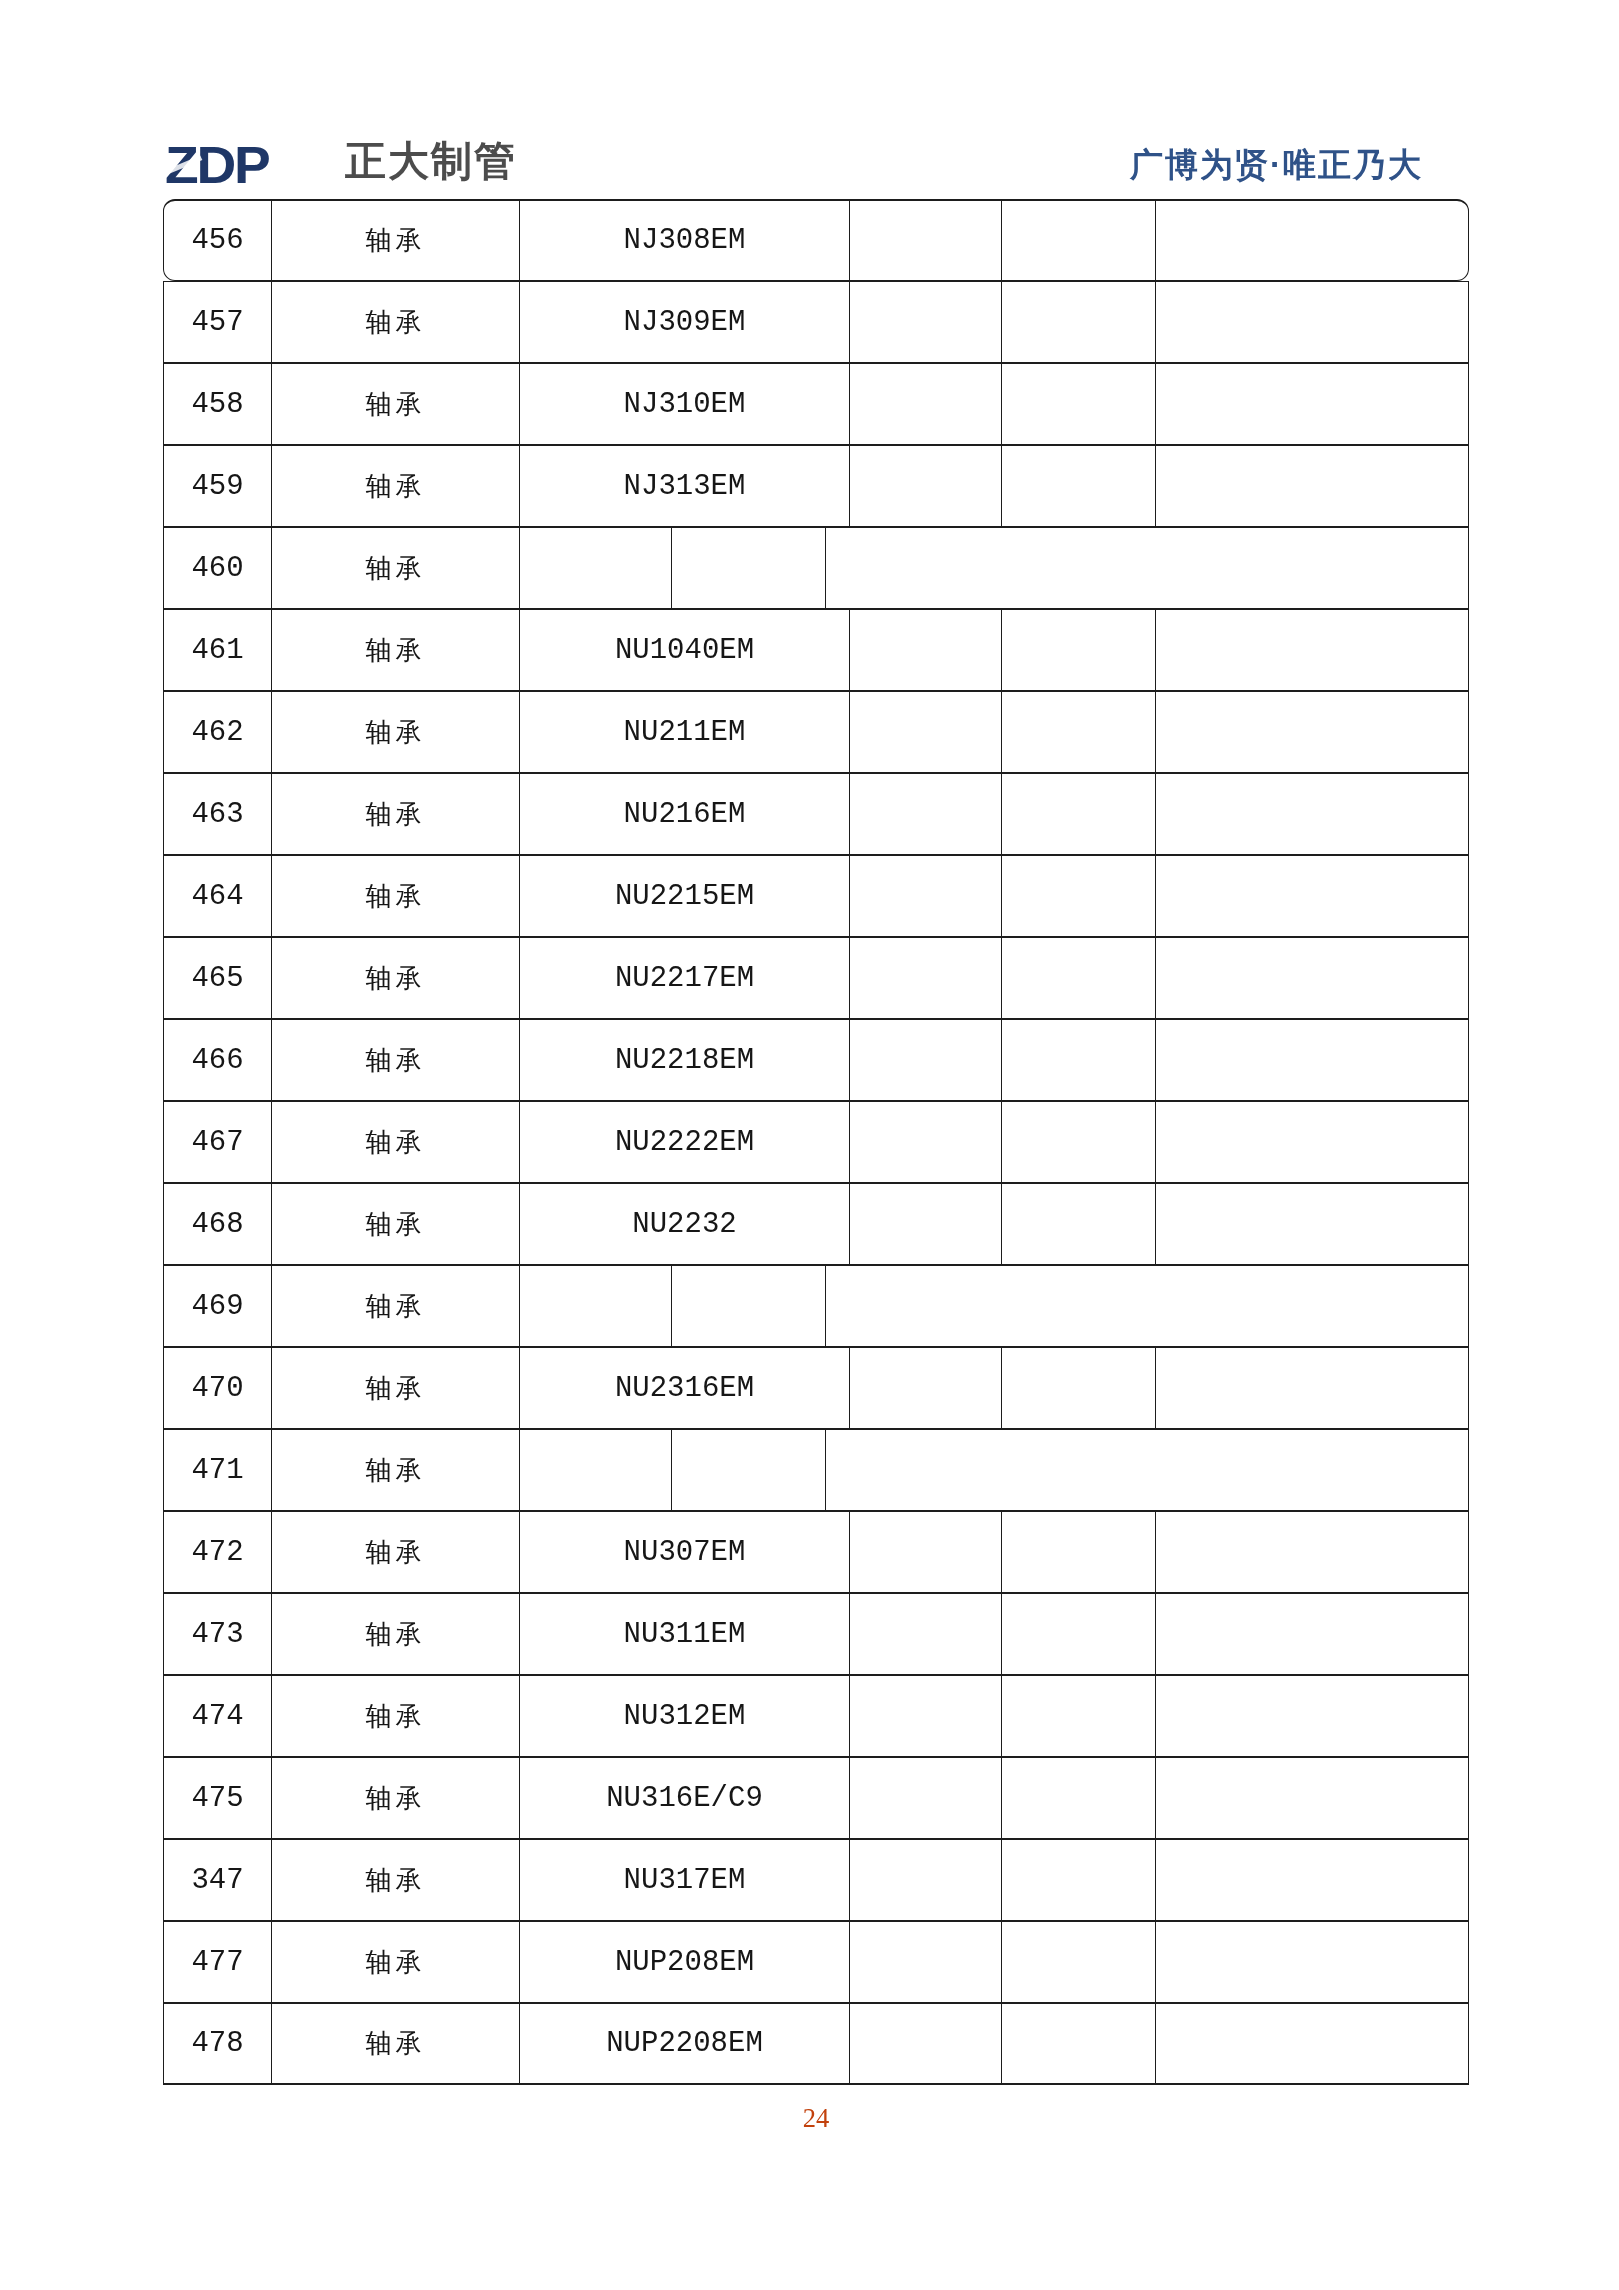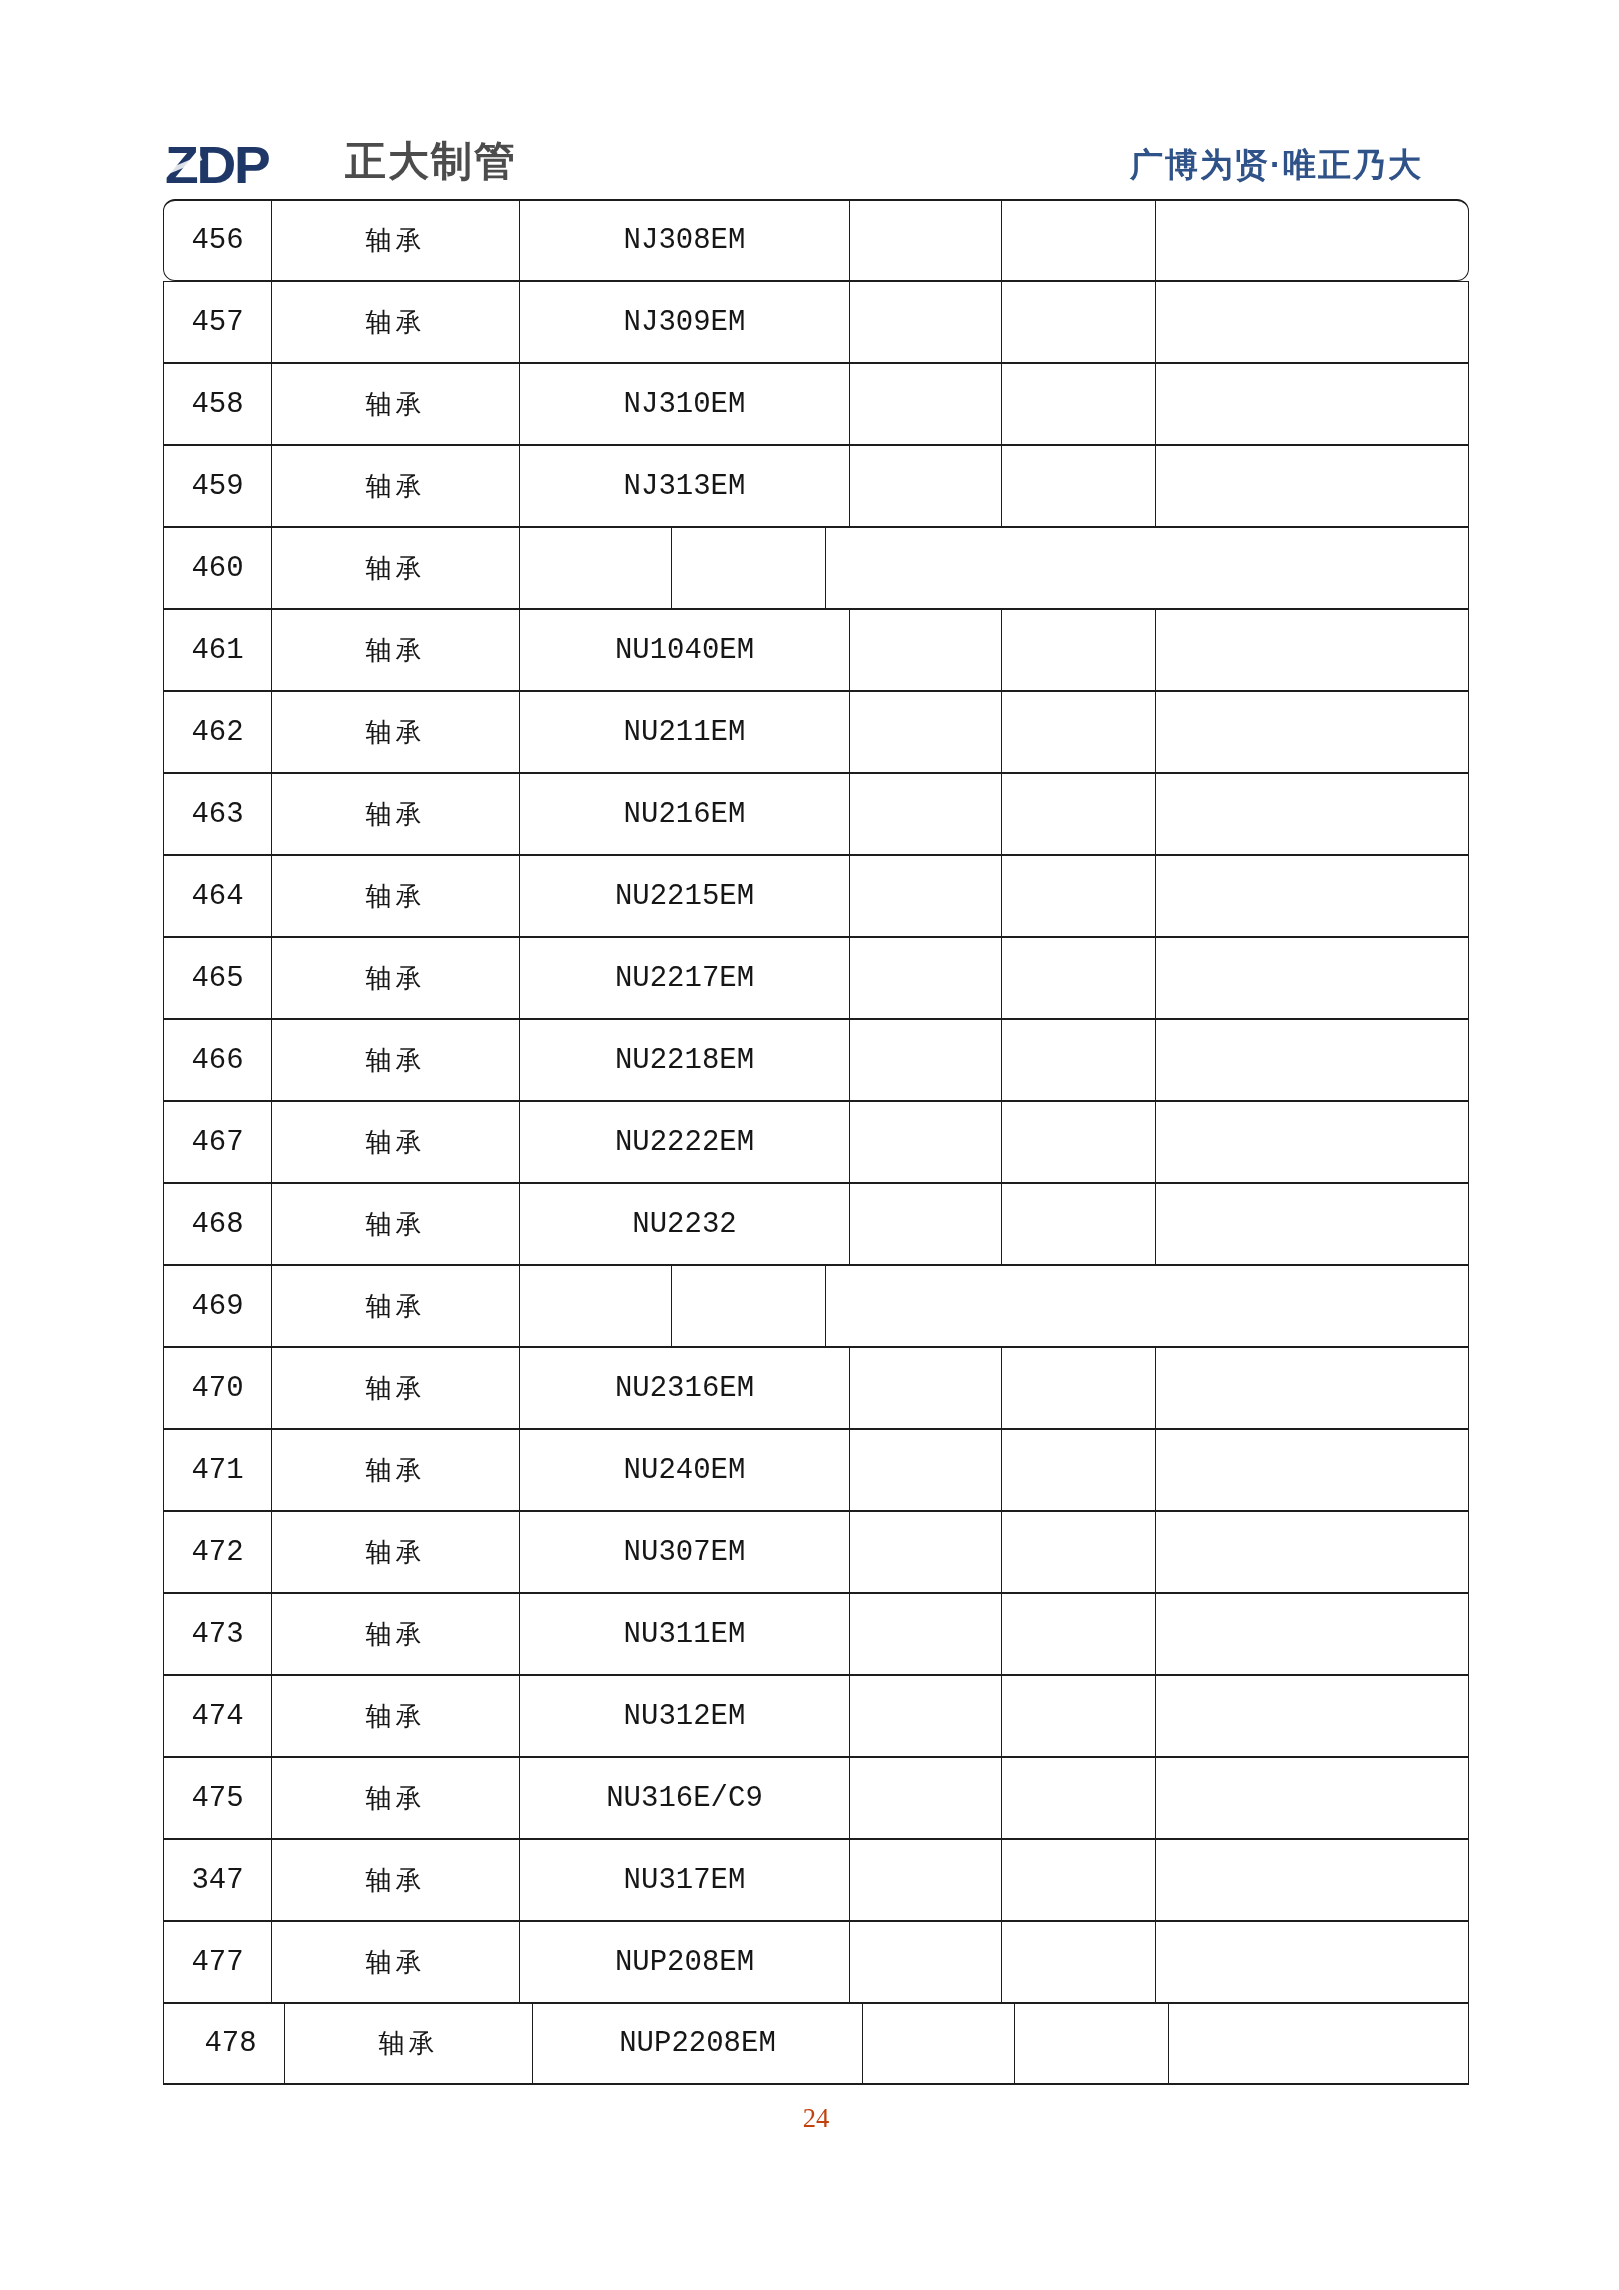--- a/index.html
+++ b/index.html
@@ -51,21 +51,21 @@
     position:absolute;left:163px;top:199px;width:1306px;
   }
   .trow{
     display:flex;
     height:82px;
     box-sizing:border-box;
     border:1.2px solid var(--border);
     background:#ffffff;
   }
   .trow:first-child{border-top-width:2px;border-radius:12px;}
-  .trow:last-child{border-bottom-width:2.4px;padding-left:13px;}
+  .trow:last-child{border-bottom-width:2.4px;}
   .tcell{
     box-sizing:border-box;
     border-right:1.2px solid var(--border);
     display:flex;align-items:center;justify-content:center;
     color:var(--text);
     overflow:hidden;
     white-space:nowrap;
   }
   .tcell:last-child{border-right:none;}
   .c1{width:108px;font-family:"Liberation Mono",monospace;font-size:29px;}
@@ -208,21 +208,20 @@
       <div class="tcell c1">470</div>
       <div class="tcell c2">轴承</div>
       <div class="tcell c3">NU2316EM</div>
       <div class="tcell c4"></div>
       <div class="tcell c5"></div>
       <div class="tcell c6"></div>
     </div>
     <div class="trow">
       <div class="tcell c1">471</div>
       <div class="tcell c2">轴承</div>
-      <div class="tcell c3">NU240EM</div>
       <div class="tcell c4"></div>
       <div class="tcell c5"></div>
       <div class="tcell c6"></div>
     </div>
     <div class="trow">
       <div class="tcell c1">472</div>
       <div class="tcell c2">轴承</div>
       <div class="tcell c3">NU307EM</div>
       <div class="tcell c4"></div>
       <div class="tcell c5"></div>

